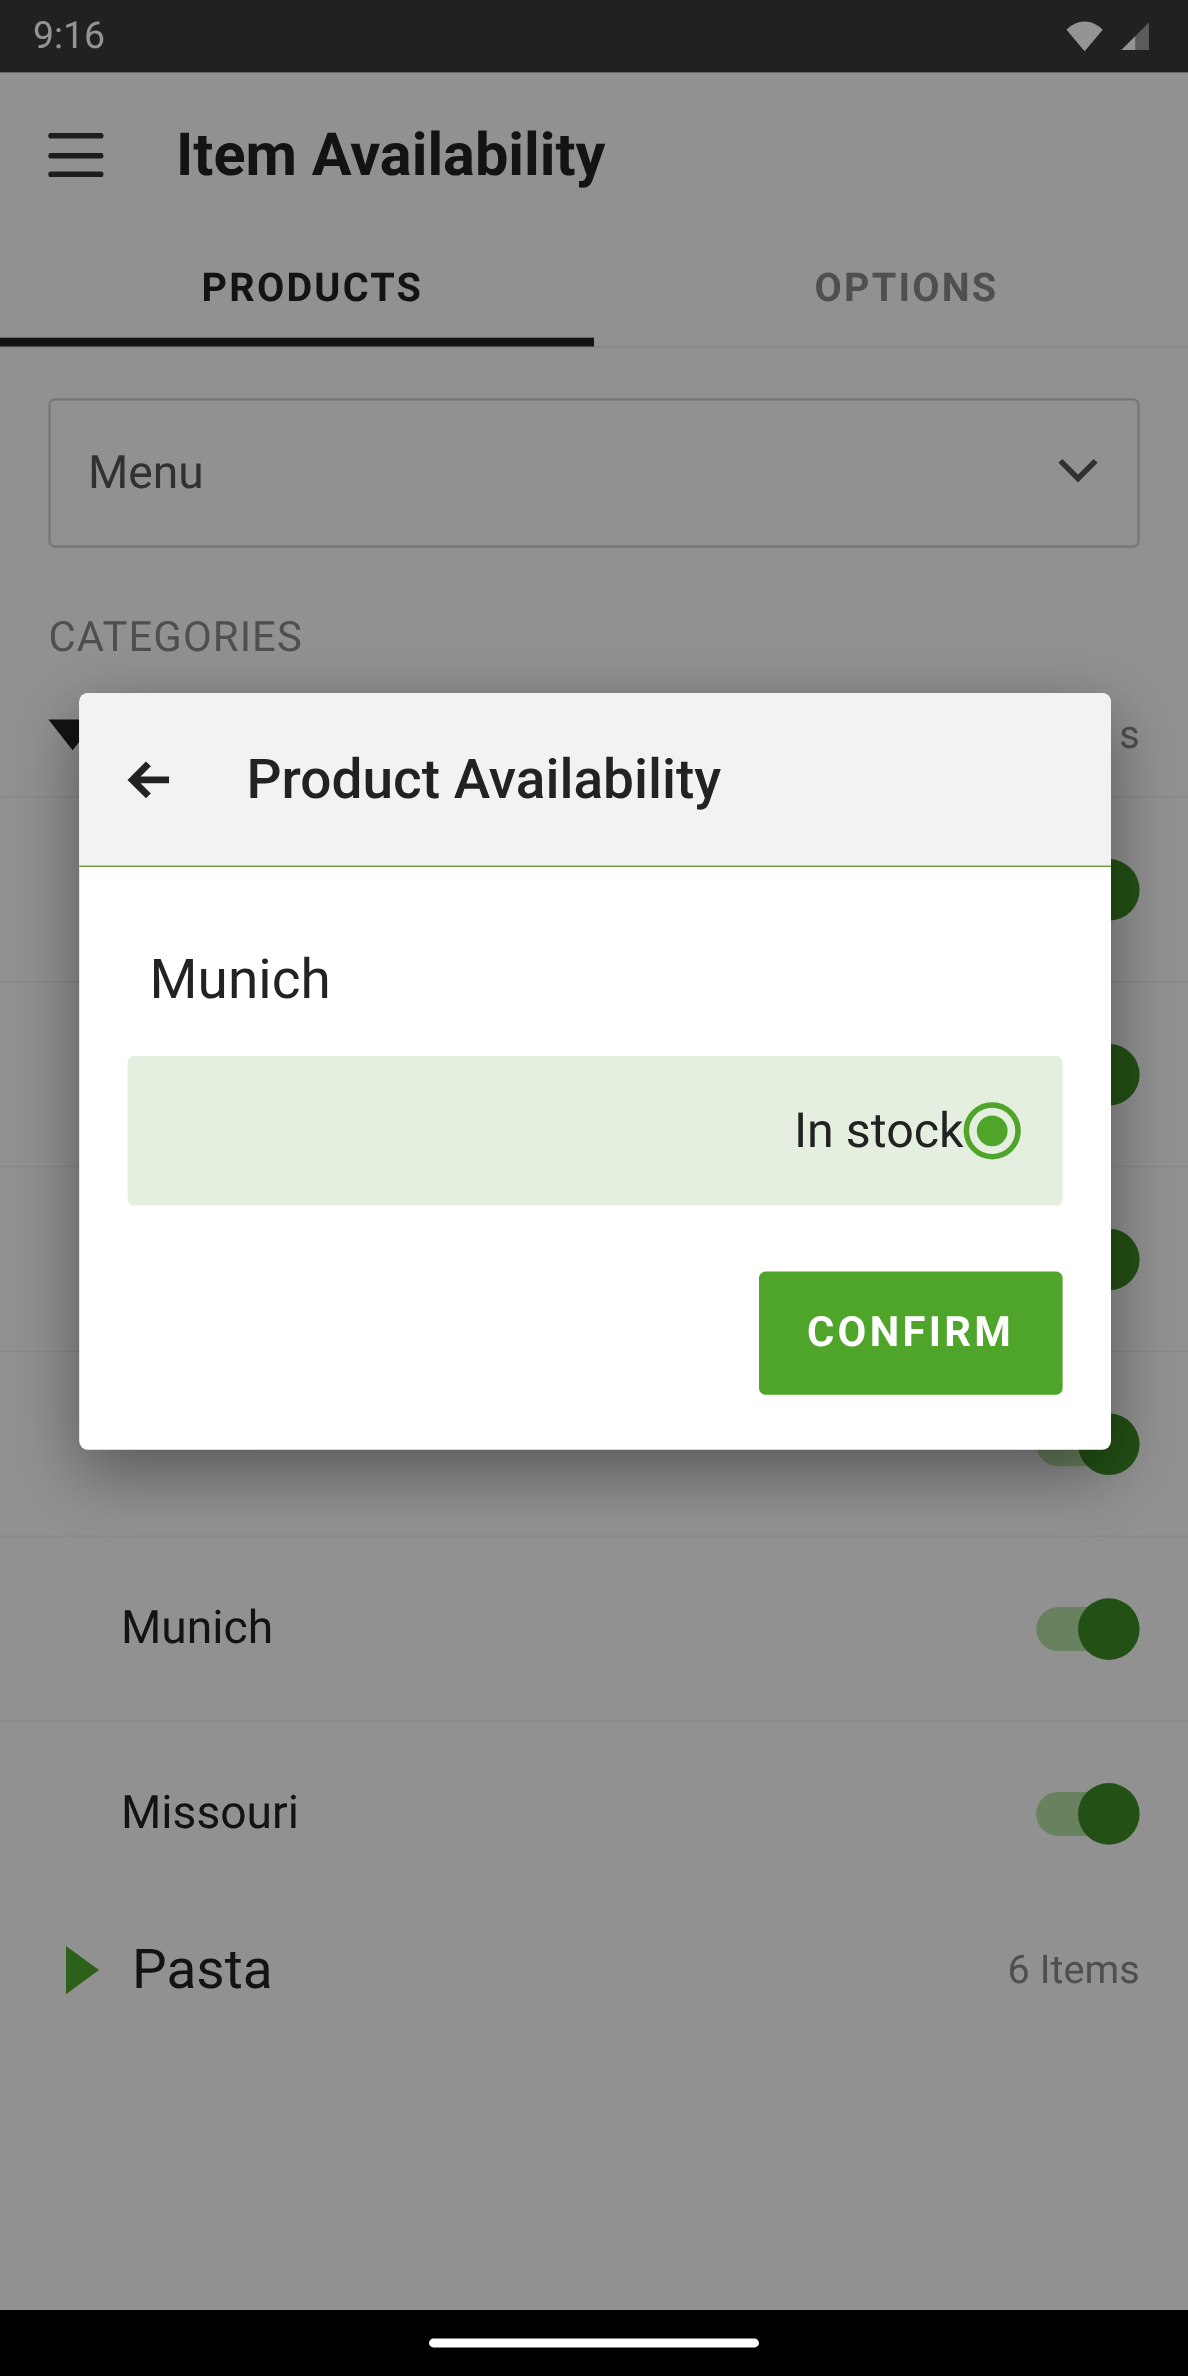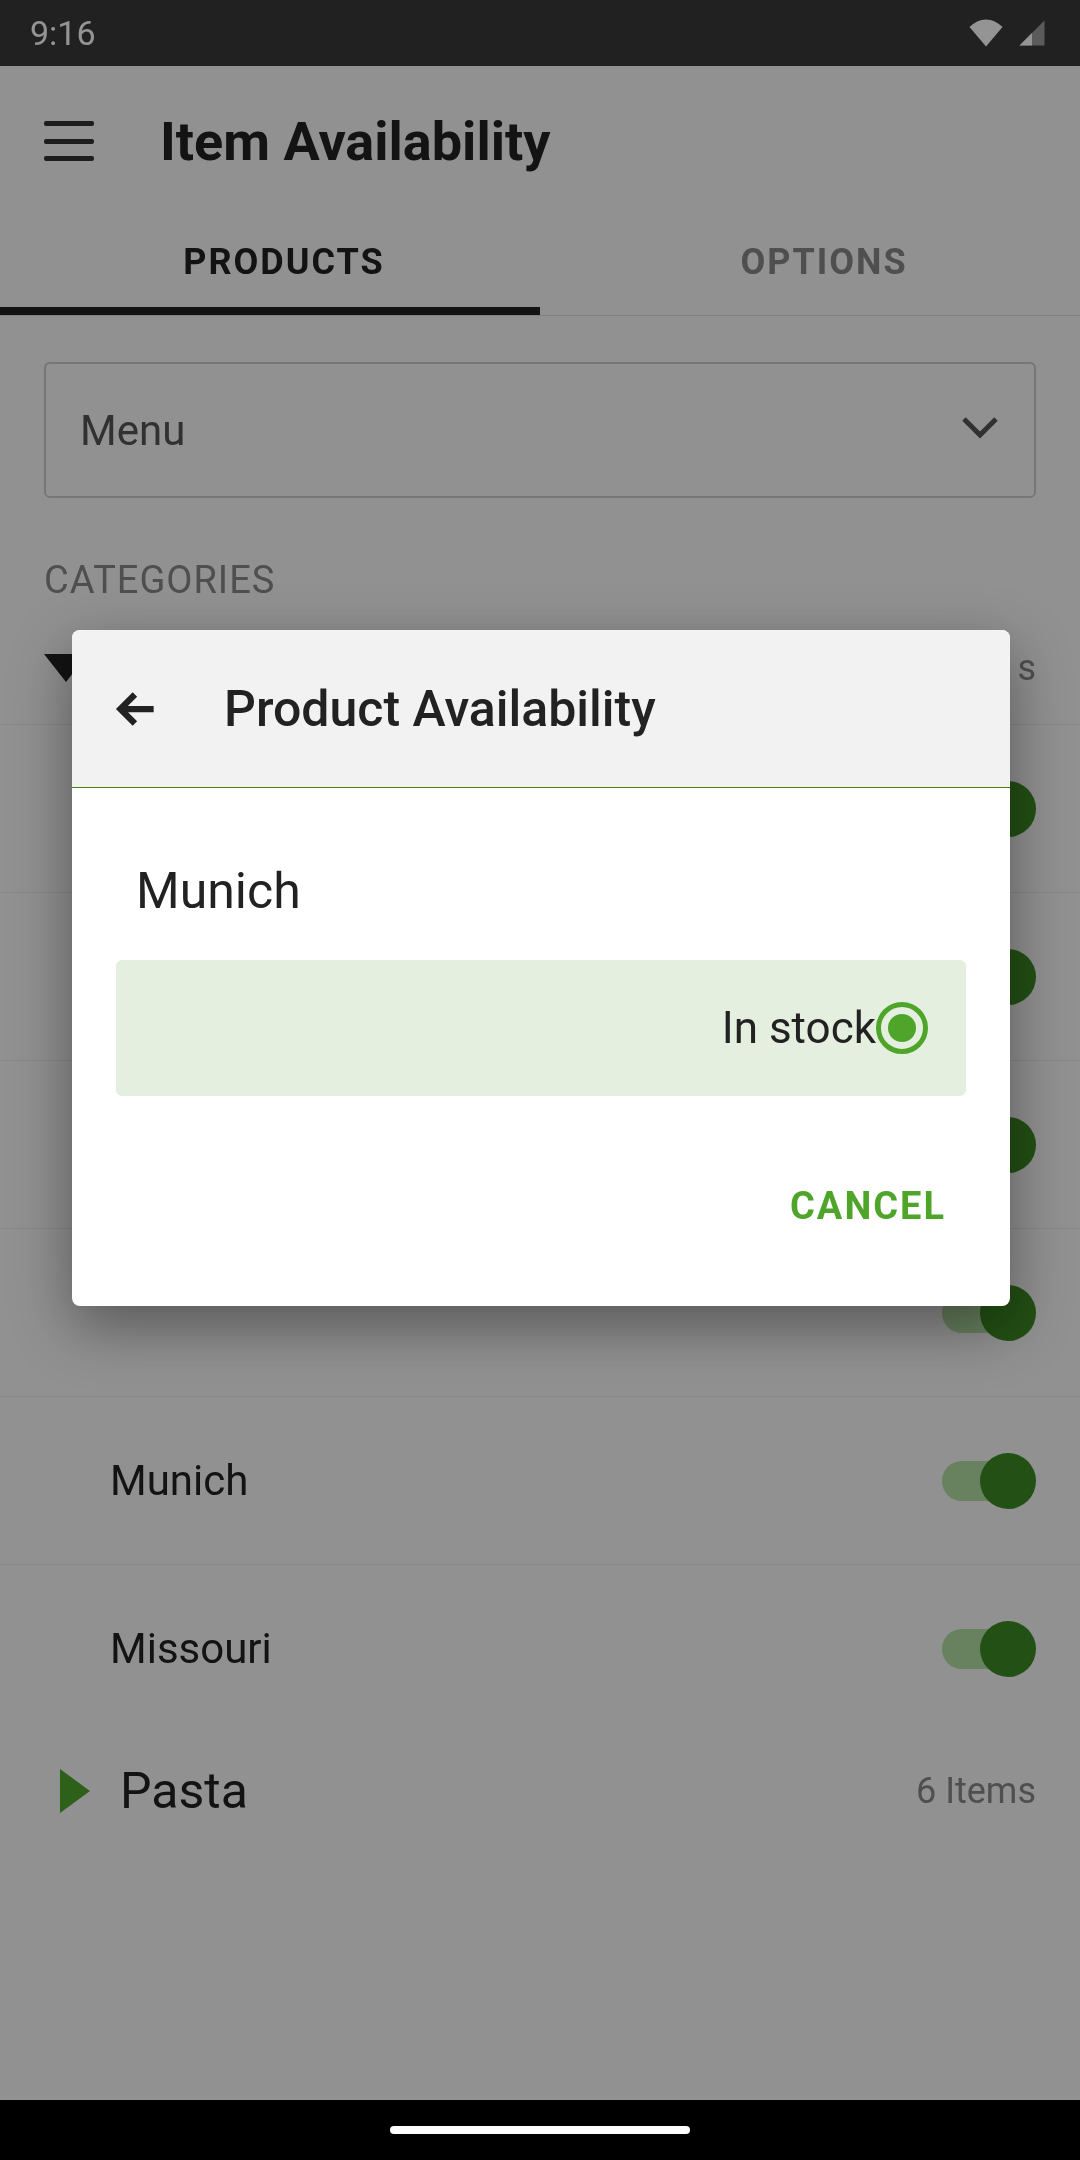--- a/index.html
+++ b/index.html
@@ -248,19 +248,19 @@
     <span class="modal-title">Product Availability</span>
   </div>
   <div class="modal-body">
     <div class="product-name">Munich</div>
     <div class="radio-row selected">
       <span class="radio-label">In stock</span>
       <span class="radio checked"></span>
     </div>
   </div>
   <div class="modal-footer">
-    <span class="btn-text">CANCEL</span>
+    <span class="btn-filled">CONFIRM</span>
   </div>
 </div>
 
 <div class="nav-bar">
   <div class="nav-handle"></div>
 </div>
 
 </body></html>

